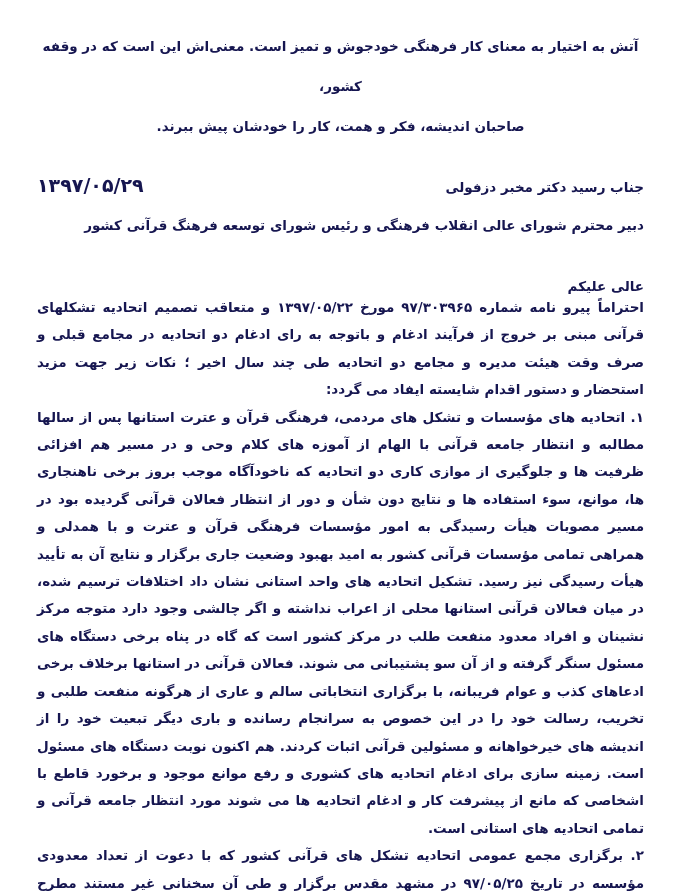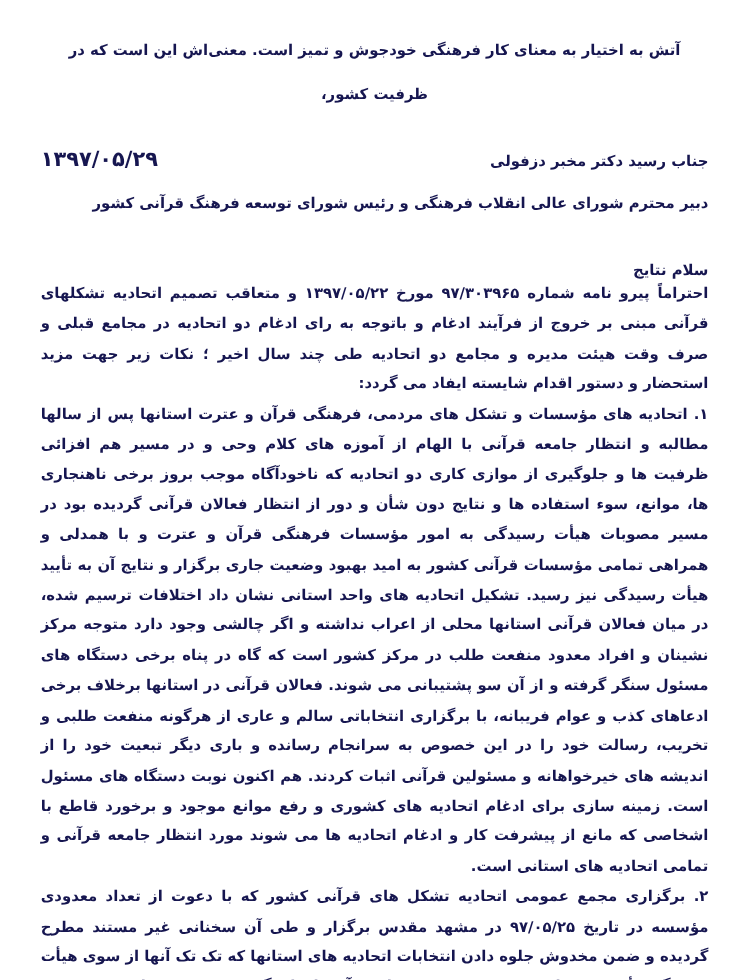--- a/index.html
+++ b/index.html
@@ -53,31 +53,32 @@
     text-justify: inter-word;
   }
   .para.intro { }
 </style>
 </head>
 <body>
 
 <div class="page">
 
   <div class="quote">
-    <p>آتش به اختیار به معنای کار فرهنگی خودجوش و تمیز است. معنی‌اش این است که در ظرفیت کشور،</p>
+    <p>آتش به اختیار به معنای کار فرهنگی خودجوش و تمیز است. معنی‌اش این است که در وقفه کشور،</p>
+    <p>صاحبان اندیشه، فکر و همت، کار را خودشان پیش ببرند.</p>
   </div>
 
   <div class="meta-row">
     <div class="recipient-name">جناب رسید دکتر مخبر دزفولی</div>
     <div class="letter-date">۱۳۹۷/۰۵/۲۹</div>
   </div>
 
   <div class="recipient-title">دبیر محترم شورای عالی انقلاب فرهنگی و رئیس شورای توسعه فرهنگ قرآنی کشور</div>
 
-  <div class="salutation">سلام نتایج</div>
+  <div class="salutation">عالی علیکم</div>
 
   <p class="para intro">احتراماً پیرو نامه شماره ۹۷/۳۰۳۹۶۵ مورخ ۱۳۹۷/۰۵/۲۲ و متعاقب تصمیم اتحادیه تشکلهای قرآنی مبنی بر خروج از فرآیند ادغام و باتوجه به رای ادغام دو اتحادیه در مجامع قبلی و صرف وقت هیئت مدیره و مجامع دو اتحادیه طی چند سال اخیر ؛ نکات زیر جهت مزید استحضار و دستور اقدام شایسته ایفاد می گردد:</p>
 
   <p class="para">۱. اتحادیه های مؤسسات و تشکل های مردمی، فرهنگی قرآن و عترت استانها پس از سالها مطالبه و انتظار جامعه قرآنی با الهام از آموزه های کلام وحی و در مسیر هم افزائی ظرفیت ها و جلوگیری از موازی کاری دو اتحادیه که ناخودآگاه موجب بروز برخی ناهنجاری ها، موانع، سوء استفاده ها و نتایج دون شأن و دور از انتظار فعالان قرآنی گردیده بود در مسیر مصوبات هیأت رسیدگی به امور مؤسسات فرهنگی قرآن و عترت و با همدلی و همراهی تمامی مؤسسات قرآنی کشور به امید بهبود وضعیت جاری برگزار و نتایج آن به تأیید هیأت رسیدگی نیز رسید. تشکیل اتحادیه های واحد استانی نشان داد اختلافات ترسیم شده، در میان فعالان قرآنی استانها محلی از اعراب نداشته و اگر چالشی وجود دارد متوجه مرکز نشینان و افراد معدود منفعت طلب در مرکز کشور است که گاه در پناه برخی دستگاه های مسئول سنگر گرفته و از آن سو پشتیبانی می شوند. فعالان قرآنی در استانها برخلاف برخی ادعاهای کذب و عوام فریبانه، با برگزاری انتخاباتی سالم و عاری از هرگونه منفعت طلبی و تخریب، رسالت خود را در این خصوص به سرانجام رسانده و باری دیگر تبعیت خود را از اندیشه های خیرخواهانه و مسئولین قرآنی اثبات کردند. هم اکنون نوبت دستگاه های مسئول است. زمینه سازی برای ادغام اتحادیه های کشوری و رفع موانع موجود و برخورد قاطع با اشخاصی که مانع از پیشرفت کار و ادغام اتحادیه ها می شوند مورد انتظار جامعه قرآنی و تمامی اتحادیه های استانی است.</p>
 
   <p class="para">۲. برگزاری مجمع عمومی اتحادیه تشکل های قرآنی کشور که با دعوت از تعداد معدودی مؤسسه در تاریخ ۹۷/۰۵/۲۵ در مشهد مقدس برگزار و طی آن سخنانی غیر مستند مطرح گردیده و ضمن مخدوش جلوه دادن انتخابات اتحادیه های استانها که تک تک آنها از سوی هیأت رسیدگی تأیید شده است تصمیم بر خروج از فرآیند ادغام گرفته شد هیچ مانعی در مسیر تشکیل اتحادیه واحد کشوری بوجود نخواهد آورد. ادغام اتحادیه ها و نحوه آن مصوبه جلسات ۲۴ و ۲۵ شورای محترم توسعه فرهنگ قرآنی بوده و تابع اراده اشخاص نیست. انتظار جامعه قرآنی در مقطع کنونی، حرکت عمومی در مسیر وحدت و پرهیز از تشنج و تفرقه است. به سخره گرفتن و نادیده انگاشتن تلاش ها، رفت و آمدها، تعاملات و زمینه سازی های صورت گرفته از سوی یکایک مؤسسات قرآنی و دست اندرکاران ادغام اتحادیه ها و اتلاف حجم عظیمی از سرمایه ها و انرژی های صرف شده در این خصوص، به هر دلیل و بهانه ای، محکوم و بر خلاف آموزه های وحدت بخش قرآن کریم است. مدیران اتحادیه های استانی، پیگیری مواضع غیر اخلاقی جلسه فوق و اطلاع رسانی عمومی و مستند پیرامون سم پاشی های صورت گرفته را برای خود محفوظ دانسته و همچنان معتقد است قاطبه مؤسسات و تشکل های قرآنی و مدیران فرهیخته آنها بدون هیچ وقفه و درنگ، چرخه ادغام اتحادیه های کشور را با همراهی و همدلی تا به آخرین ایستگاه طی نموده و در این راه، از القائات ناصواب متأثر نخواهند شد.</p>
 
 </div>
 
 </body></html>

